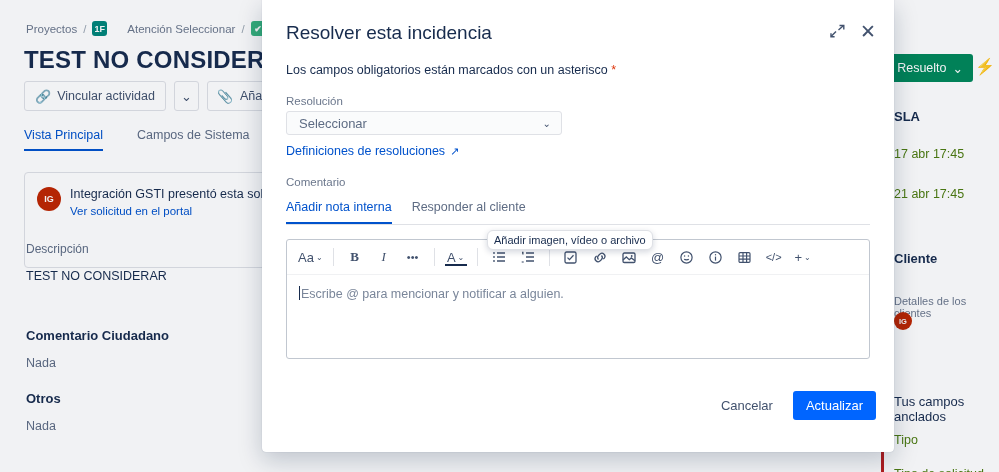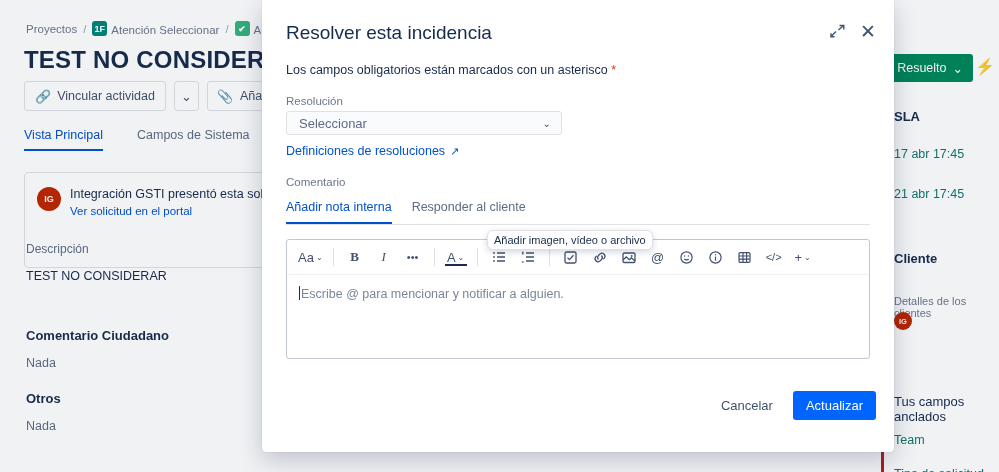--- a/index.html
+++ b/index.html
@@ -35,22 +35,22 @@
     color: #6b778c;
     white-space: nowrap;
   }
   .breadcrumb a {
     color: #6b778c;
     text-decoration: none;
   }
   .bc-sep { color: #9aa5b1; }
   .bc-chip {
     display: inline-flex;
-    align-items: flex-end;
-    gap: 4px;
+    align-items: center;
+    gap: 20px;
   }
   .bc-ico {
     width: 15px;
     height: 15px;
     border-radius: 3px;
     display: inline-flex;
     align-items: center;
     justify-content: center;
     font-size: 9px;
     font-weight: bold;
@@ -193,21 +193,21 @@
   }
   .rail-bolt {
     position: absolute;
     right: 4px;
     top: 57px;
     color: #42526e;
     font-size: 16px;
   }
   .rail-item { position: absolute; right: 0; left: 10px; }
   .rail-h { font-size: 13px; font-weight: bold; color: #172b4d; }
-  .rail-t { font-size: 12.5px; color: #0f766e; }
+  .rail-t { font-size: 12.5px; color: #4d7c0f; }
   .rail-s { font-size: 11px; color: #6b778c; }
   .rail-client {
     display: flex; align-items: center; gap: 6px;
     font-size: 12.5px; color: #0052cc;
   }
   .rail-av {
     width: 18px; height: 18px; border-radius: 50%;
     background: #bf2600; color: #fff;
     font-size: 7.5px; font-weight: bold;
     display: flex; align-items: center; justify-content: center;
@@ -496,21 +496,21 @@
     <div class="rail-item rail-t" style="top:179px;">21 abr 17:45</div>
     <div class="rail-item rail-h" style="top:243px;">Cliente</div>
     <div class="rail-item rail-s" style="top:287px;">Detalles de los clientes</div>
     <div class="rail-item rail-client" style="top:304px;">
       <span class="rail-av">IG</span>
     </div>
     <div class="rail-item rail-h" style="top:386px; font-weight:normal; color:#172b4d;">Tus campos anclados</div>
 
     <div class="rail-item rail-t" style="top:398px;"></div>
     <div class="rail-item rail-t" style="top:398px;"></div>
-    <div class="rail-item rail-t" style="top:425px;">Team</div>
+    <div class="rail-item rail-t" style="top:425px;">Tipo</div>
     <div class="rail-item rail-t" style="top:459px;">Tipo de solicitud</div>
   </div>
 
   <div class="rail-resolved">
     <span>Resuelto</span>
     <span>⌄</span>
   </div>
   <div class="rail-bolt">⚡</div>
 </div>
 

